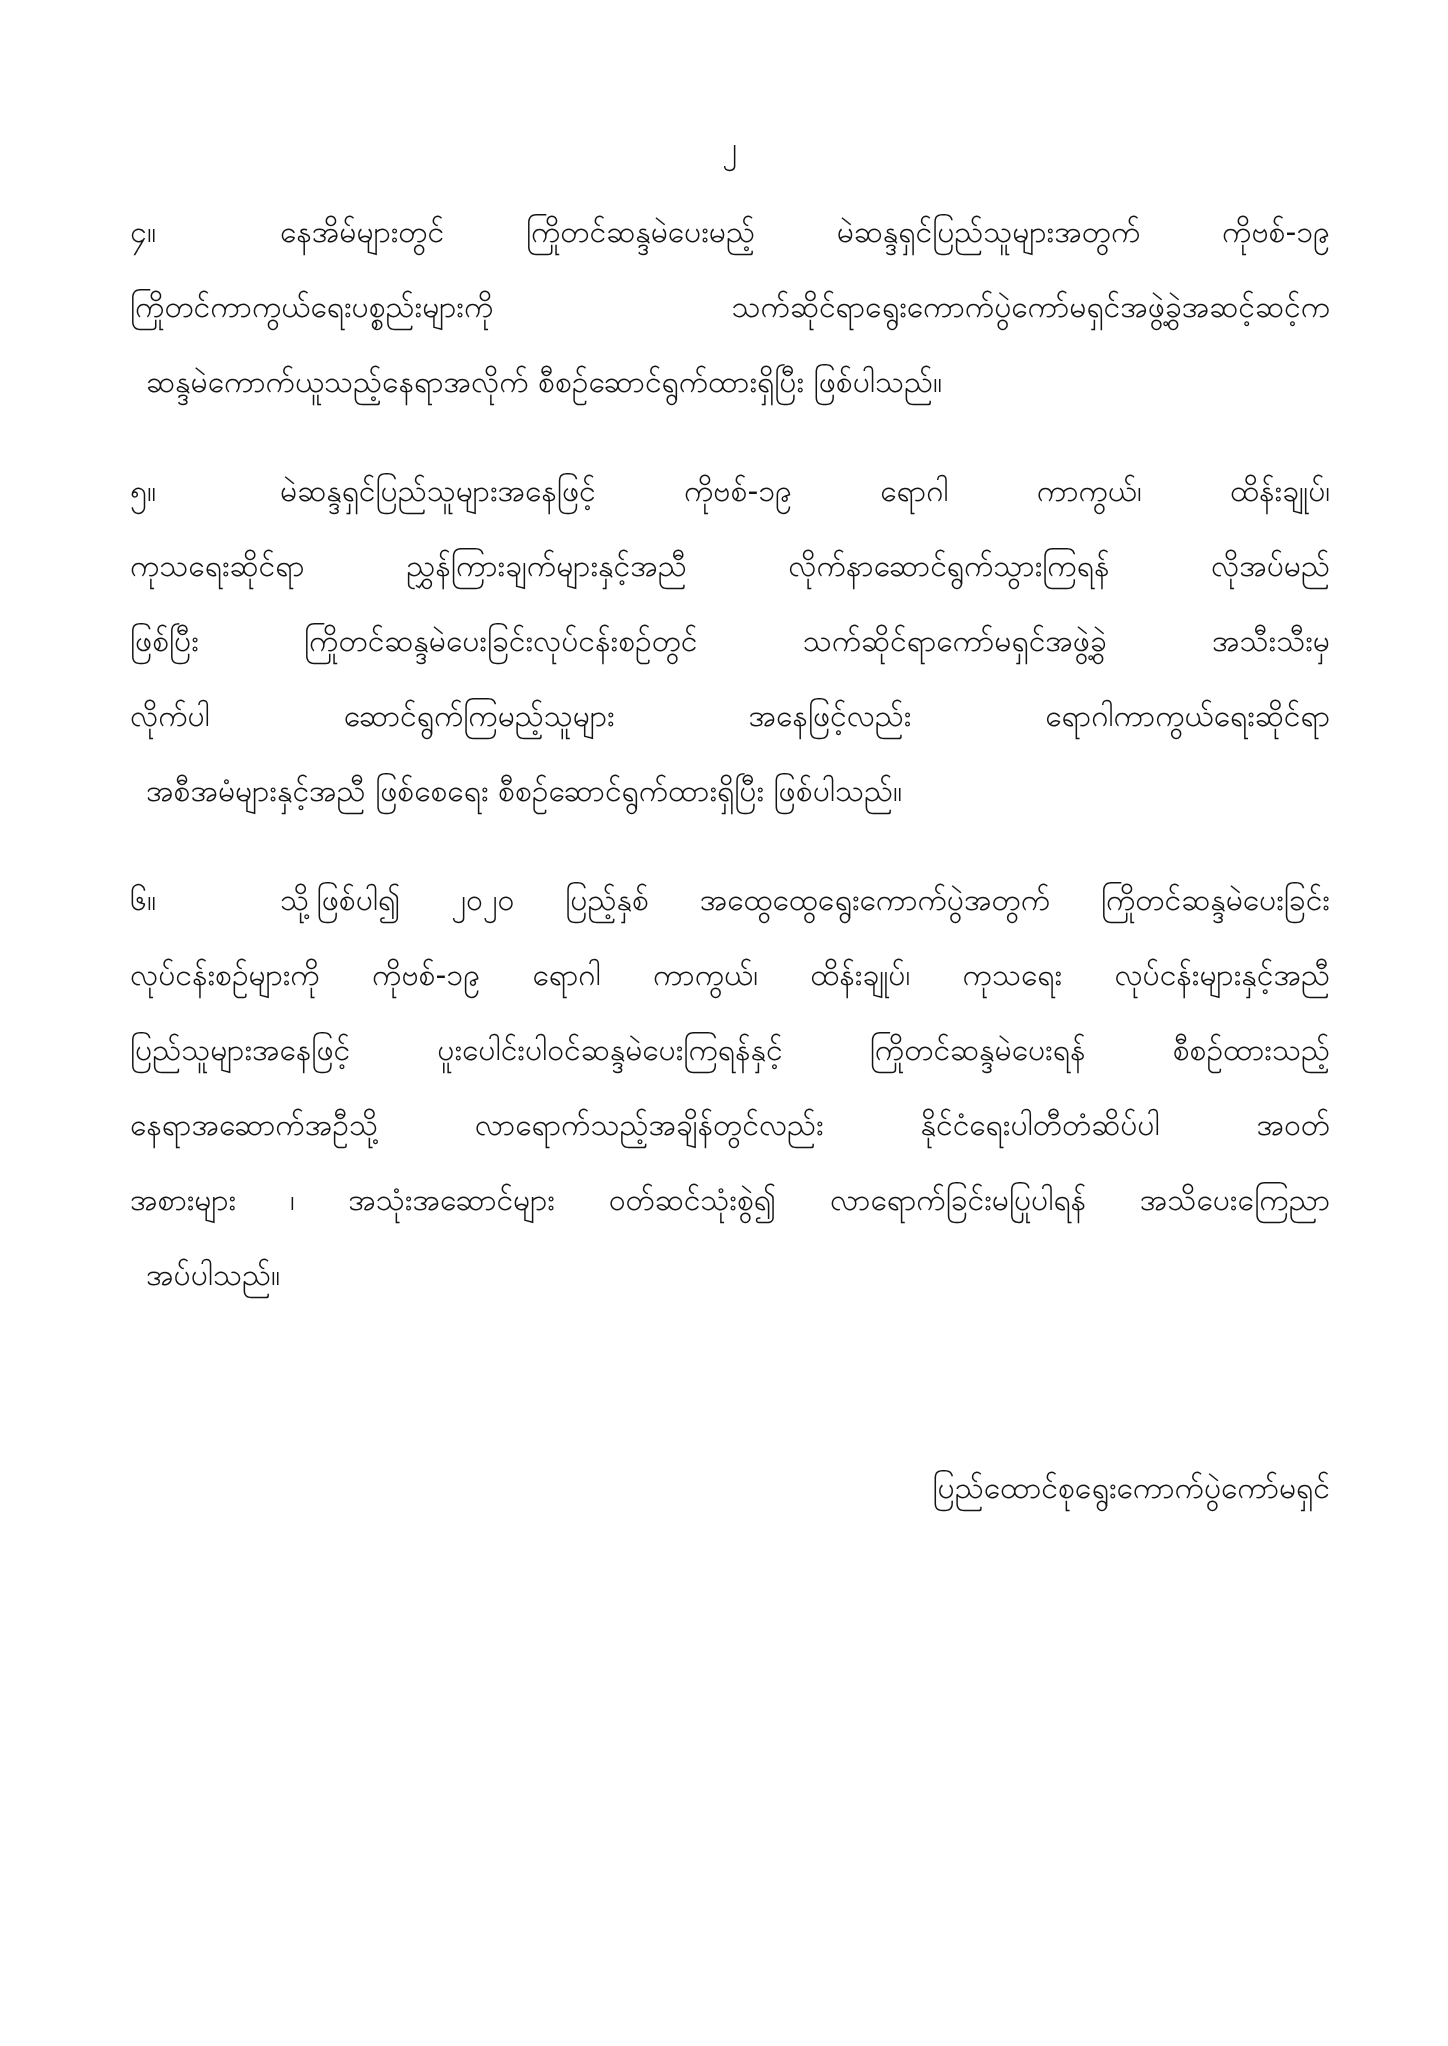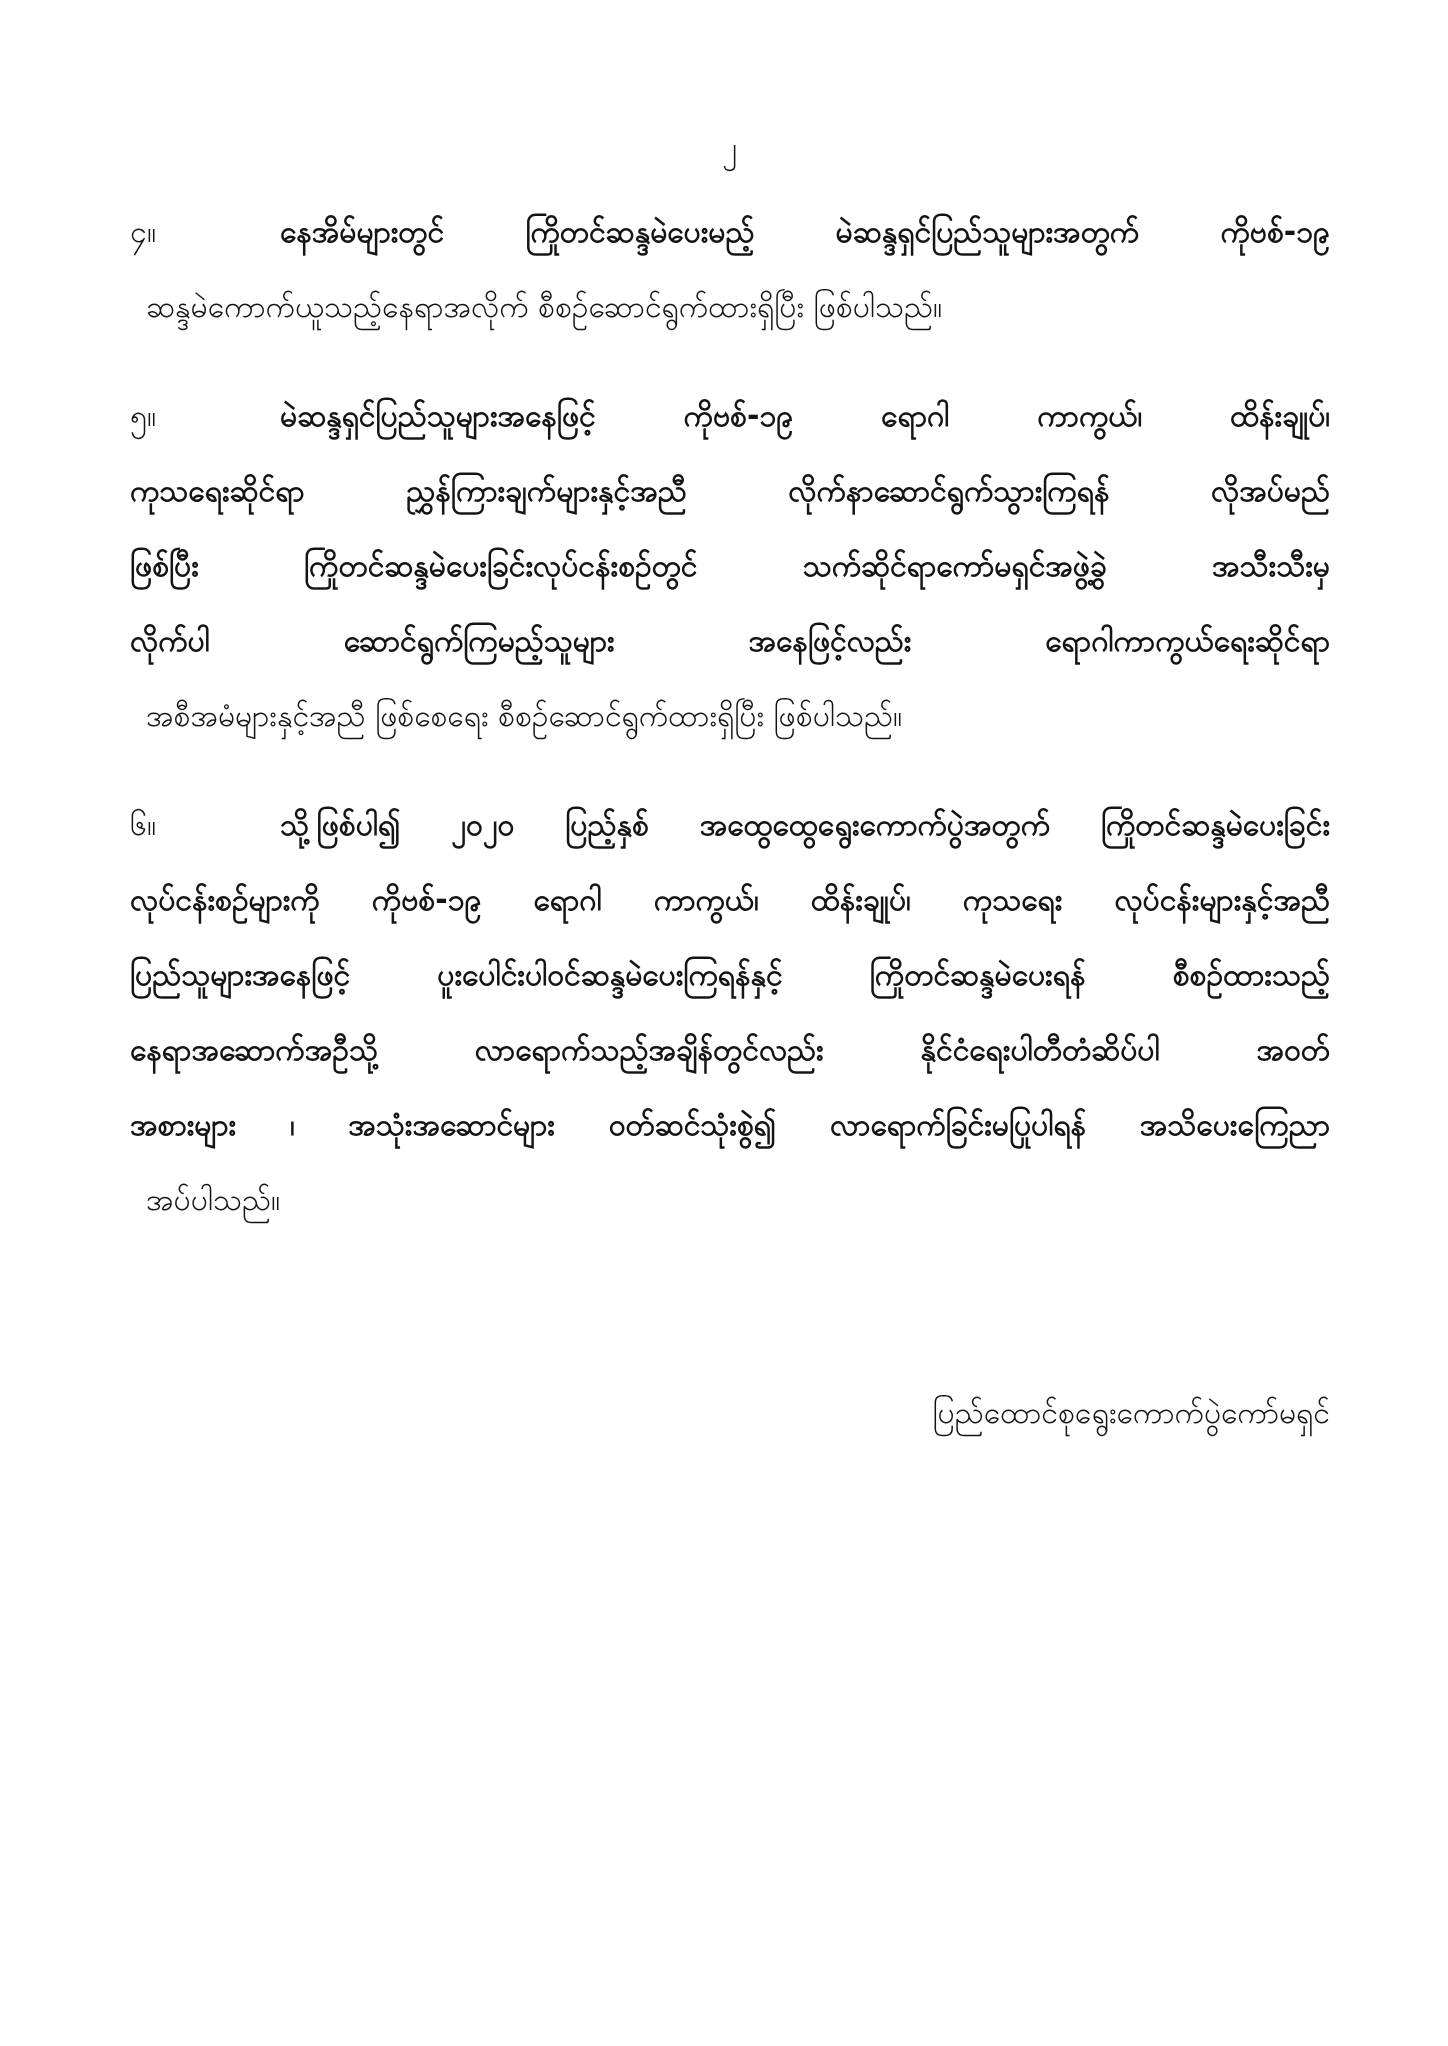--- a/index.html
+++ b/index.html
@@ -33,21 +33,20 @@
   .line {
     font-size: 30px;
     line-height: 75px;
     white-space: normal;
     overflow: hidden;
   }
   
   .just {
     text-align: justify;
     text-align-last: justify;
-    font-weight: bold;
   }
   .last-line {
     text-align: left;
     margin-left: 16px;
   }
   .first-line {
     display: flex;
     align-items: baseline;
   }
   .para-num {
@@ -71,20 +70,21 @@
 
 <div class="page">
 
   <div class="page-number">၂</div>
 
   <section class="para">
     <div class="line first-line">
       <span class="para-num">၄။</span>
       <span class="txt just">နေအိမ်များတွင် ကြိုတင်ဆန္ဒမဲပေးမည့် မဲဆန္ဒရှင်ပြည်သူများအတွက် ကိုဗစ်-၁၉</span>
     </div>
+    <div class="line just">ကြိုတင်ကာကွယ်ရေးပစ္စည်းများကို သက်ဆိုင်ရာရွေးကောက်ပွဲကော်မရှင်အဖွဲ့ခွဲအဆင့်ဆင့်က</div>
     <div class="line last-line">ဆန္ဒမဲကောက်ယူသည့်နေရာအလိုက် စီစဉ်ဆောင်ရွက်ထားရှိပြီး ဖြစ်ပါသည်။</div>
   </section>
 
   <section class="para">
     <div class="line first-line">
       <span class="para-num">၅။</span>
       <span class="txt just">မဲဆန္ဒရှင်ပြည်သူများအနေဖြင့် ကိုဗစ်-၁၉ ရောဂါ ကာကွယ်၊ ထိန်းချုပ်၊</span>
     </div>
     <div class="line just">ကုသရေးဆိုင်ရာ ညွှန်ကြားချက်များနှင့်အညီ လိုက်နာဆောင်ရွက်သွားကြရန် လိုအပ်မည်</div>
     <div class="line just">ဖြစ်ပြီး ကြိုတင်ဆန္ဒမဲပေးခြင်းလုပ်ငန်းစဉ်တွင် သက်ဆိုင်ရာကော်မရှင်အဖွဲ့ခွဲ အသီးသီးမှ</div>

